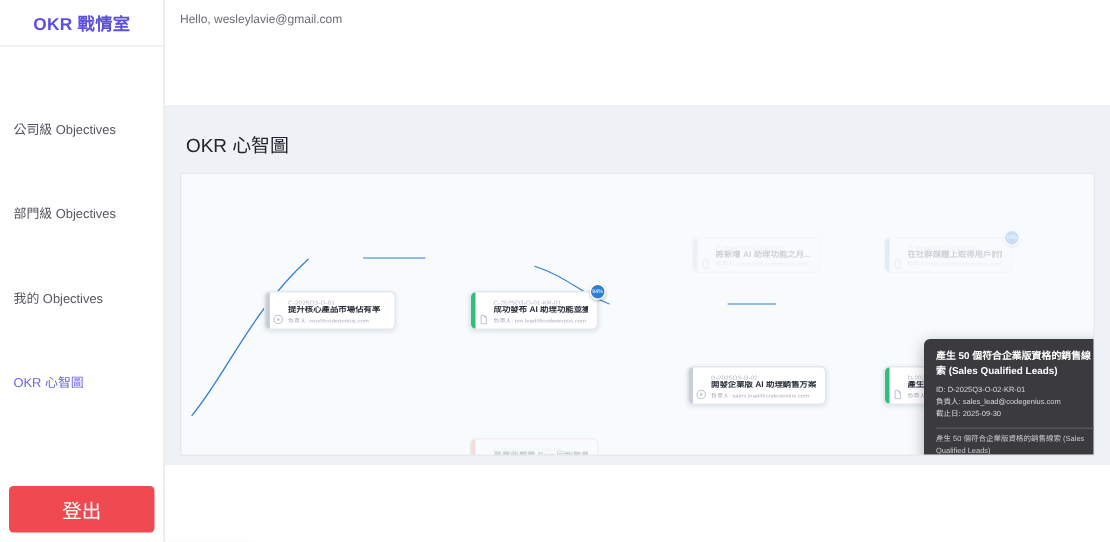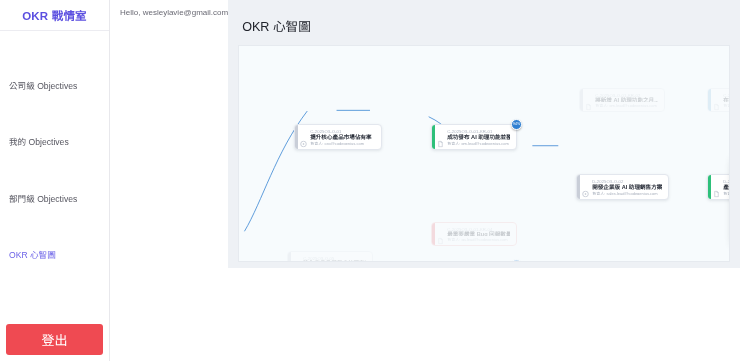--- a/index.html
+++ b/index.html
@@ -51,24 +51,24 @@
     border: none; border-radius: 3px;
     font-size: 13px;
     padding: 6px 0;
     text-align: center;
     cursor: pointer;
     font-family: inherit;
   }
 
   
   .main {
-    flex: 1 1 auto; height: 268px;
+    flex: 1 1 auto; height: 310px;
     position: relative;
     background: #ffffff;
-    display: flex; flex-direction: row;
+    display: flex; flex-direction: column; gap: 46px;
   }
   .topbar {
     height: 24px;
     display: flex; align-items: center;
     padding-left: 10px;
     font-size: 8px; color: #6a6a74;
     background: #ffffff;
   }
   .page-band {
     background: #eef1f5;
@@ -183,22 +183,22 @@
 </style>
 </head>
 <body>
 
 <div class="app">
 
   <aside class="sidebar">
     <div class="brand">OKR 戰情室</div>
     <nav class="nav" id="nav-host">
         <div class="nav-item">公司級 Objectives</div>
+        <div class="nav-item">部門級 Objectives</div>
         <div class="nav-item">我的 Objectives</div>
-        <div class="nav-item">部門級 Objectives</div>
         <div class="nav-item active">OKR 心智圖</div>
       </nav>
     <div class="logout-wrap">
       <button class="logout-btn">登出</button>
     </div>
   </aside>
 
   <section class="main">
 
     <div class="topbar">

